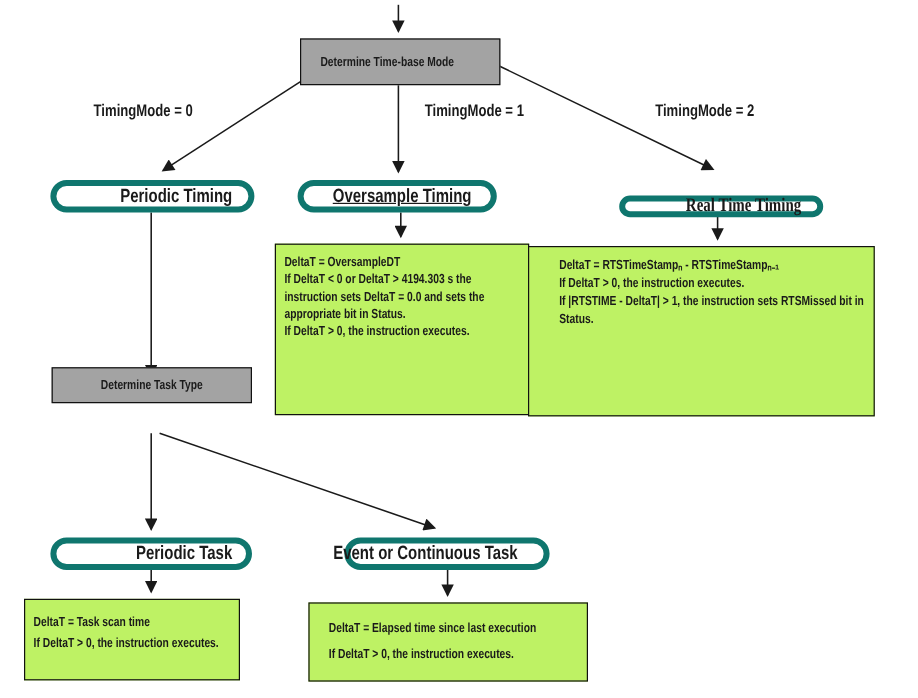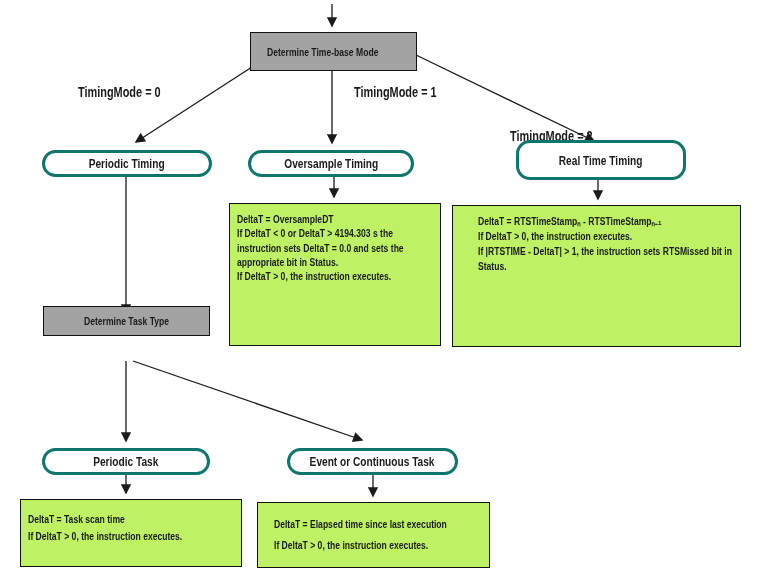--- a/index.html
+++ b/index.html
@@ -20,25 +20,25 @@
     box-sizing:border-box;
     border:1.5px solid #111;
     background:#a3a3a3;
     display:flex; align-items:center;
     font-size:11px;
   }
   .rect-node.centered { justify-content:center; }
   .pill-node {
     position:absolute;
     box-sizing:border-box;
-    border:3px solid #0f766e;
+    border:5px solid #0f766e;
     border-radius:14px;
     background:#fff;
-    display:flex; align-items:center; justify-content:center;
-    font-size:13px;
+    display:flex; align-items:center; justify-content:flex-end;
+    font-size:16px;
   }
   .text-box {
     position:absolute;
     box-sizing:border-box;
     border:1.4px solid #111;
     background:#bef264;
     font-size:11px;
     padding:8px 7px 0 7px;
   }
   .flabel {
@@ -102,61 +102,61 @@
   <div class="rect-node" style="left:250px; top:32px; width:167px; height:39px; padding-left:16px;">
     <span class="condL">Determine Time-base Mode</span>
   </div>
 
   <div class="flabel" style="left:78px; top:84px;">
     <span class="condL">TimingMode = 0</span>
   </div>
   <div class="flabel" style="left:342px; top:84px;margin-left:12px;">
     <span class="condL">TimingMode = 1</span>
   </div>
-  <div class="flabel" style="left:510px; top:84px;margin-top:44px;">
+  <div class="flabel" style="left:546px; top:84px;">
     <span class="condL">TimingMode = 2</span>
   </div>
 
   <div class="pill-node" style="left:42px; top:150px; width:170px; height:27px;">
     <span class="condC">Periodic Timing</span>
   </div>
-  <div class="pill-node" style="left:248px; top:150px; width:166px; height:27px;">
+  <div class="pill-node" style="left:248px; top:150px; width:166px; height:27px;text-decoration:underline;">
     <span class="condC">Oversample Timing</span>
   </div>
-  <div class="pill-node" style="left:516px; top:140px; width:170px; height:40px;">
+  <div class="pill-node" style="left:516px; top:163px; width:170px; height:18px;font-family:Liberation Serif, serif;">
     <span class="condC">Real Time Timing</span>
   </div>
 
   <div class="text-box lh14" style="left:229px; top:203px; width:212px; height:143px;">
     <div class="bx-line">DeltaT = OversampleDT</div>
     <div class="bx-line">If DeltaT &lt; 0 or DeltaT &gt; 4194.303 s the</div>
     <div class="bx-line">instruction sets DeltaT = 0.0 and sets the</div>
     <div class="bx-line">appropriate bit in Status.</div>
     <div class="bx-line">If DeltaT &gt; 0, the instruction executes.</div>
   </div>
 
-  <div class="text-box lh15" style="left:452px; top:205px; width:289px; height:142px;padding-left:25px;">
+  <div class="text-box lh15" style="left:440px; top:205px; width:289px; height:142px;padding-left:25px;">
     <div class="bx-line">DeltaT = RTSTimeStampₙ - RTSTimeStampₙ₋₁</div>
     <div class="bx-line">If DeltaT &gt; 0, the instruction executes.</div>
     <div class="bx-line">If |RTSTIME - DeltaT| &gt; 1, the instruction sets RTSMissed bit in</div>
     <div class="bx-line">Status.</div>
   </div>
 
   <div class="rect-node centered" style="left:43px; top:306px; width:167px; height:30px; border-width:1.4px;">
     <span class="condC">Determine Task Type</span>
   </div>
 
   <div class="pill-node" style="left:42px; top:448px; width:168px; height:27px;">
     <span class="condC">Periodic Task</span>
   </div>
   <div class="pill-node" style="left:287px; top:448px; width:171px; height:27px;">
     <span class="condC">Event or Continuous Task</span>
   </div>
 
-  <div class="text-box lh17 pt4" style="left:20px; top:499px; width:222px; height:68px;">
+  <div class="text-box lh17 pt4" style="left:20px; top:499px; width:180px; height:68px;">
     <div class="bx-line">DeltaT = Task scan time</div>
     <div class="bx-line">If DeltaT &gt; 0, the instruction executes.</div>
   </div>
 
   <div class="text-box lh21 pt4" style="left:257px; top:502px; width:233px; height:66px;padding-left:16px;">
     <div class="bx-line">DeltaT = Elapsed time since last execution</div>
     <div class="bx-line">If DeltaT &gt; 0, the instruction executes.</div>
   </div>
 
 </div>

